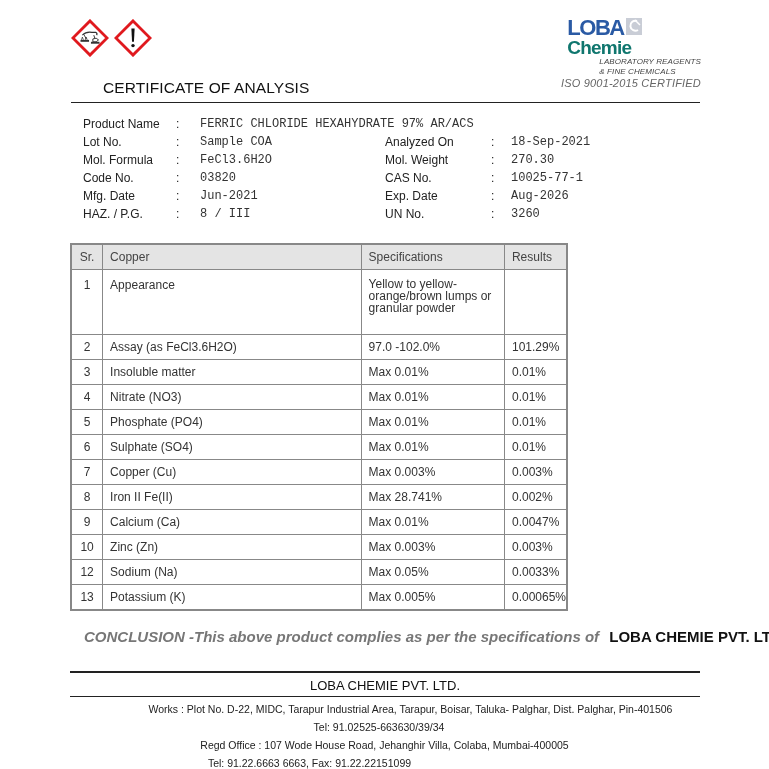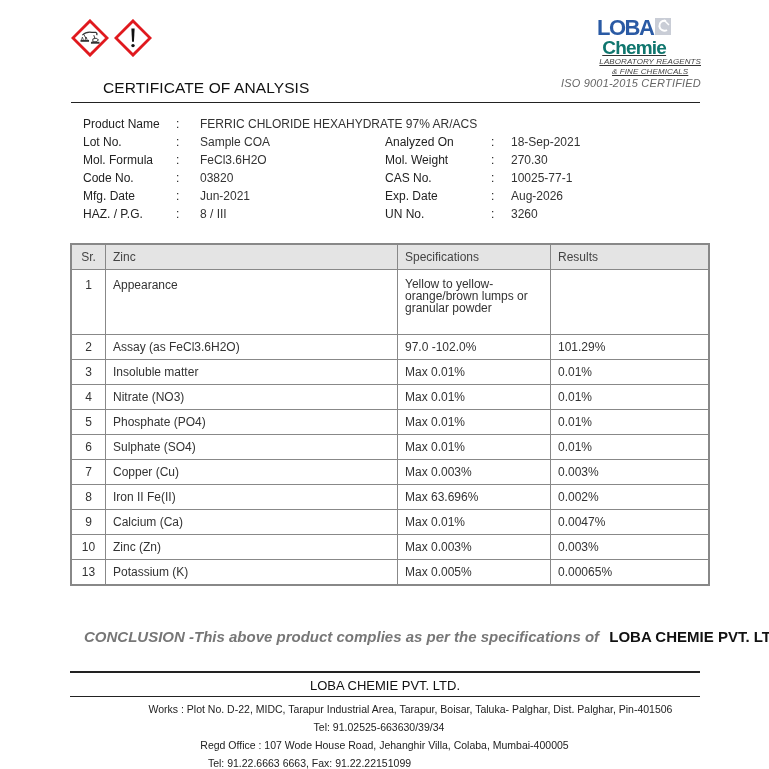--- a/index.html
+++ b/index.html
@@ -4,39 +4,39 @@
 <style>
   html, body { margin: 0; padding: 0; background: #ffffff; }
   body { width: 769px; height: 769px; position: relative; overflow: hidden;
          font-family: "Liberation Sans", sans-serif; color: #333; }
 
   
   .hazard { position: absolute; width: 38px; height: 38px; top: 19px; }
   .hazard svg { width: 38px; height: 38px; display: block; }
 
   
-  .logo { position: absolute; right: 68px; top: 18px; text-align: center; text-decoration: underline; }
+  .logo { position: absolute; right: 68px; top: 18px; text-align: left; }
   .logo-loba { color: #2a5aa4; font-weight: bold; font-size: 22px; letter-spacing: -1.5px; line-height: 19px; display: inline-flex; align-items: flex-start; }
   .logo-box { display: inline-block; width: 16px; height: 17px; margin-left: 2px; position: relative; }
   .logo-chemie { color: #0f766e; font-weight: bold; font-size: 19px; letter-spacing: -0.8px; line-height: 18px; }
   .logo-sub { font-style: italic; font-size: 8px; color: #444; line-height: 10px; letter-spacing: 0.1px; margin-left: 32px; }
   .iso { position: absolute; right: 68px; top: 77px; font-style: italic; font-size: 11px; color: #666; letter-spacing: 0.2px; }
 
   .title { position: absolute; left: 71px; top: 79px; font-size: 15.5px; color: #111; letter-spacing: 0.1px; margin-left: 32px; }
   .title-rule { position: absolute; left: 71px; top: 102px; width: 629px; height: 1px; background: #222; }
 
   
   .info { position: absolute; font-size: 12px; color: #222; }
   .info .row { position: absolute; white-space: nowrap; height: 14px; line-height: 14px; }
   .lbl { position: absolute; left: 0; }
   .colon { position: absolute; }
-  .val { position: absolute; color: #333; }
-
-  
-  table.tests { position: absolute; left: 70px; top: 243px; width: 640px; border-collapse: collapse; font-size: 12px; color: #333; }
+  .val { position: absolute; color: #333; font-family: Liberation Mono, monospace; }
+
+  
+  table.tests { position: absolute; left: 70px; top: 243px; width: 498px; border-collapse: collapse; font-size: 12px; color: #333; }
   table.tests td, table.tests th { border: 1px solid #888; padding: 0 0 0 7px; text-align: left; font-weight: normal; vertical-align: middle; }
   table.tests th { background: #e4e4e4; height: 24px; color: #444; }
   table.tests td { height: 24px; }
   table.tests td.sr, table.tests th.sr { text-align: center; padding: 0; width: 33px; }
   table.tests .c-test { width: 284px; }
   table.tests .c-spec { width: 145px; }
   table.tests tr.tall td { height: 56px; vertical-align: top; padding-top: 8px; }
   table.tests tr.tall td.spec { line-height: 12px; padding-top: 8px; }
   table.tests { border: 2px solid #888; }
 
@@ -147,21 +147,21 @@
     <span class="lbl">UN No.</span>
     <span class="colon" style="left:106px;">:</span>
     <span class="val" style="left:126px;">3260</span>
   </div>
 </div>
 
 <table class="tests">
   <thead>
     <tr>
       <th class="sr">Sr.</th>
-      <th class="c-test">Zinc</th>
+      <th class="c-test">Copper</th>
       <th class="c-spec">Specifications</th>
       <th>Results</th>
     </tr>
   </thead>
   <tbody id="tbody">
       <tr class="tall">
         <td class="sr">1</td>
         <td>Appearance</td>
         <td class="spec" style="max-width: 130px; padding-right: 10px;">Yellow to yellow-orange/brown lumps or granular powder</td>
         <td></td>
@@ -198,36 +198,42 @@
       </tr>
       <tr>
         <td class="sr">7</td>
         <td>Copper (Cu)</td>
         <td class="spec">Max 0.003%</td>
         <td>0.003%</td>
       </tr>
       <tr>
         <td class="sr">8</td>
         <td>Iron II Fe(II)</td>
-        <td class="spec">Max 63.696%</td>
+        <td class="spec">Max 28.741%</td>
         <td>0.002%</td>
       </tr>
       <tr>
         <td class="sr">9</td>
         <td>Calcium (Ca)</td>
         <td class="spec">Max 0.01%</td>
         <td>0.0047%</td>
       </tr>
       <tr>
         <td class="sr">10</td>
         <td>Zinc (Zn)</td>
         <td class="spec">Max 0.003%</td>
         <td>0.003%</td>
       </tr>
       <tr>
+        <td class="sr">12</td>
+        <td>Sodium (Na)</td>
+        <td class="spec">Max 0.05%</td>
+        <td>0.0033%</td>
+      </tr>
+      <tr>
         <td class="sr">13</td>
         <td>Potassium (K)</td>
         <td class="spec">Max 0.005%</td>
         <td>0.00065%</td>
       </tr>
     </tbody>
 </table>
 
 <div class="conclusion">
   <span class="ci">CONCLUSION -This above product complies as per the specifications of</span>

